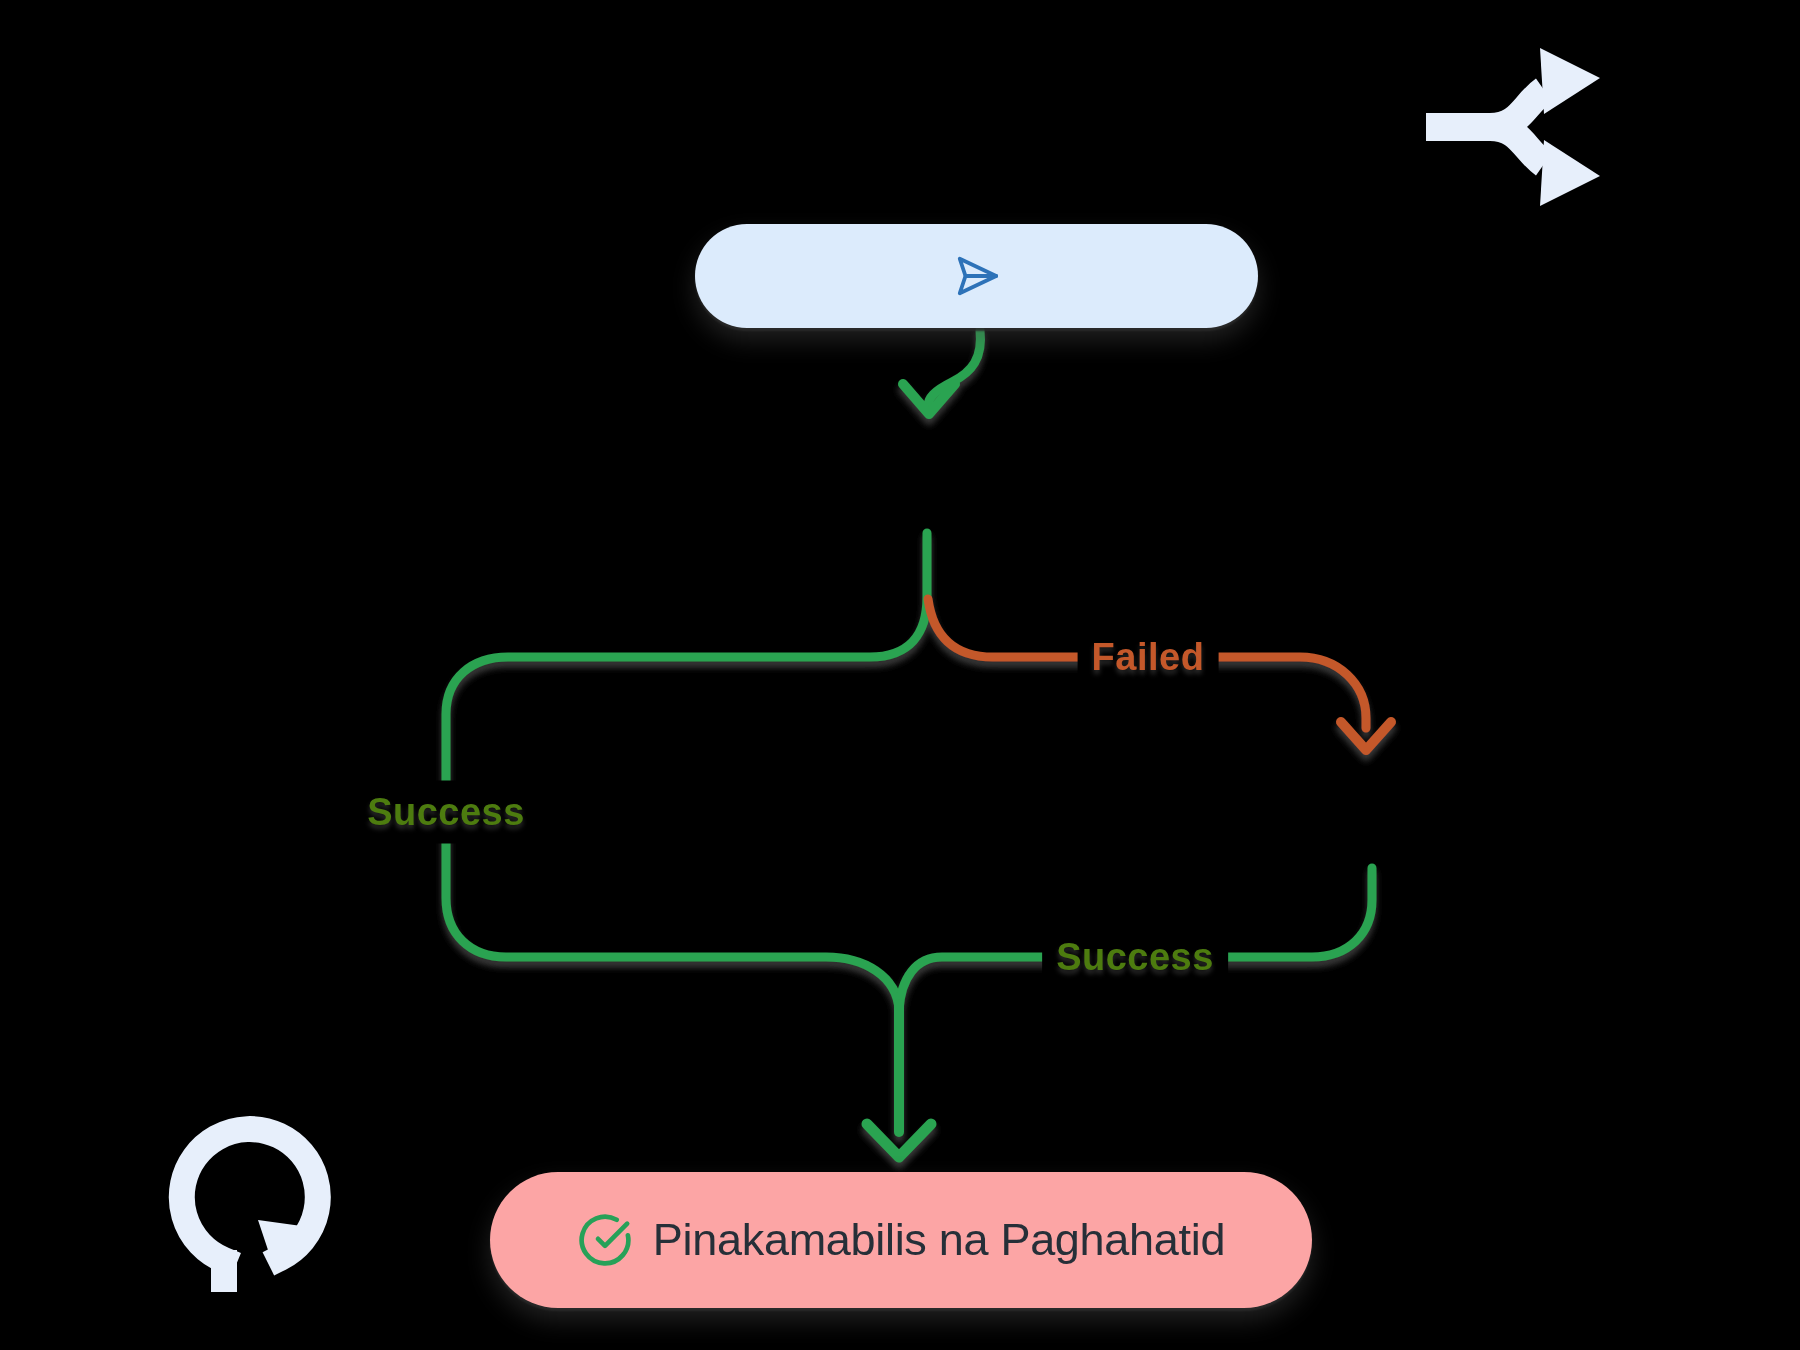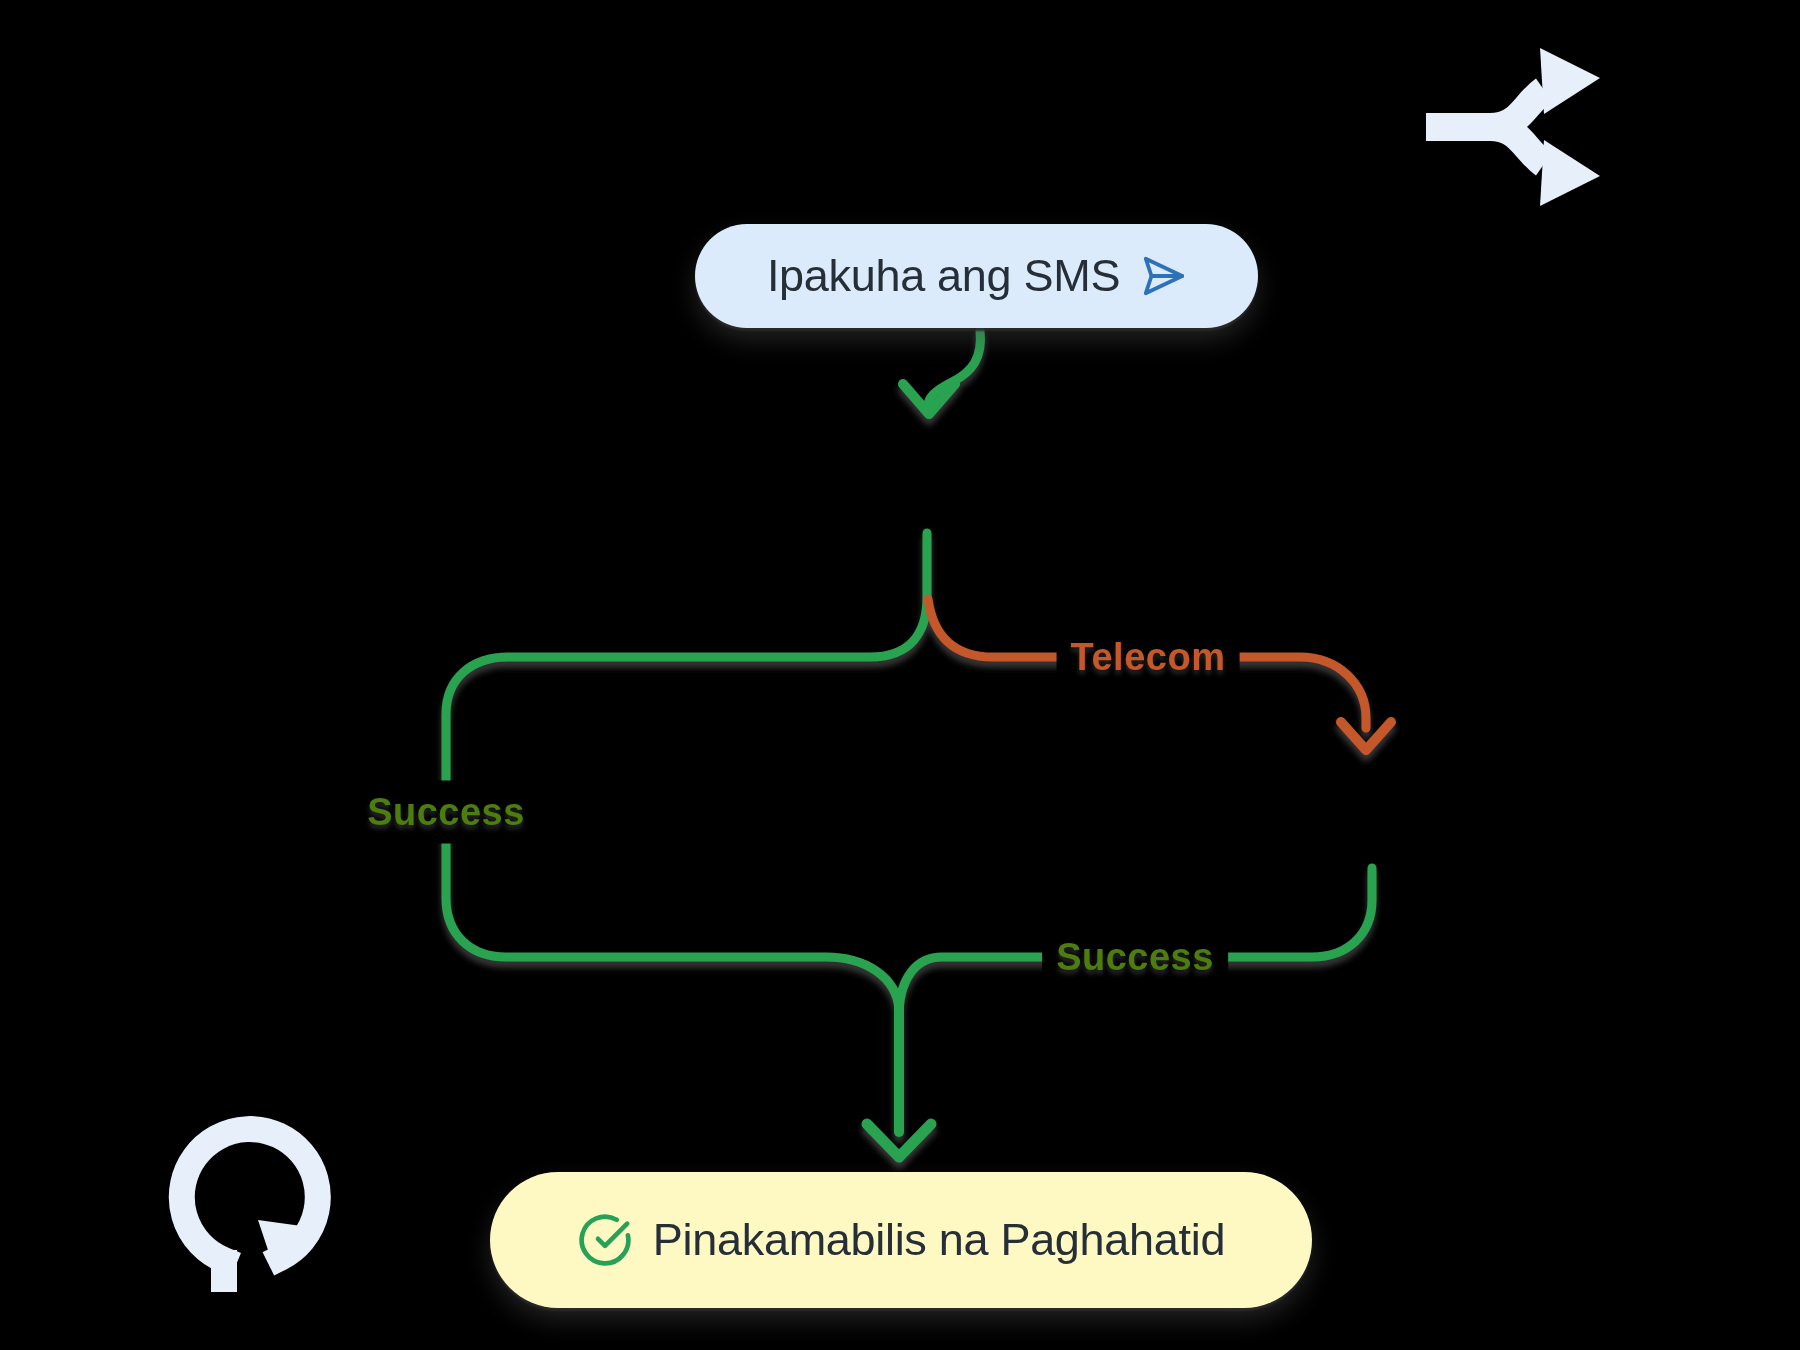--- a/index.html
+++ b/index.html
@@ -27,21 +27,21 @@
     display:flex;align-items:center;justify-content:center;gap:20px;
     border-radius:70px;
     color:#262f38;
     font-size:45px;font-weight:500;letter-spacing:-.3px;
     white-space:nowrap;
     box-shadow:0 12px 26px rgba(75,75,75,.45), 0 3px 2px rgba(25,25,25,.9);
   }
   .node-get-sms  {left:695px; top:224px; width:563px; height:104px; background:#dcebfc;}
   .node-telecom-a{left:667px; top:425px; width:521px; height:108px; background:#f9f2dd;}
   .node-telecom-b{left:1112px;top:756px; width:521px; height:112px; background:#f3f0f8;}
-  .node-fastest  {left:490px; top:1172px;width:822px; height:136px; background:#fef9c3;}
+  .node-fastest  {left:490px; top:1172px;width:822px; height:136px; background:#fca5a5;}
   .edge-label{
     position:absolute;
     transform:translate(-50%,-50%);
     background:#000;
     padding:6px 14px;
     font-size:38px;font-weight:700;letter-spacing:.5px;
     white-space:nowrap;
     text-shadow:0 4px 5px rgba(90,90,90,.5);
   }
   .edge-label.success{color:#4d7c0f;}
@@ -94,21 +94,20 @@
       <path d="M 1341 722 L 1366 750 L 1391 722" stroke="#c4582a" stroke-width="10"></path>
 
       <path d="M 1372 868 L 1372 900 C 1372 934 1348 957 1312 957 L 942 957 C 916 957 901 978 899 1010" stroke="#2aa351" stroke-width="9"></path>
 
       <path d="M 899 1004 L 899 1132" stroke="#2aa351" stroke-width="10"></path>
       <path d="M 867 1124 L 899 1157 L 931 1124" stroke="#2aa351" stroke-width="11"></path>
     </g>
   </svg>
 
   <div class="node node-get-sms">
-    <span>Ipakuha ang SMS</span>
     <span style="display:flex;">
       <svg width="46" height="46" viewBox="0 0 24 24" fill="none" stroke="#2d72b8" stroke-width="2" stroke-linecap="round" stroke-linejoin="round">
         <path d="m3 3 3 9-3 9 19-9Z"></path>
         <path d="M6 12h16"></path>
       </svg>
     </span>
   </div>
 
 
 
@@ -116,16 +115,16 @@
     <span style="display:flex;">
       <svg width="56" height="56" viewBox="0 0 24 24" fill="none" stroke="#27a158" stroke-width="2" stroke-linecap="round" stroke-linejoin="round">
         <path d="M21.8 10A10 10 0 1 1 17 3.34"></path>
         <path d="m9 11.5 3 3 9.5-9.5"></path>
       </svg>
     </span>
     <span>Pinakamabilis na Paghahatid</span>
   </div>
 
   <div class="edge-label success label-success-a">Success</div>
-  <div class="edge-label failed label-failed-a">Telecom</div>
+  <div class="edge-label failed label-failed-a">Failed</div>
   <div class="edge-label success label-success-b">Success</div>
 
 </div>
 
 </body></html>

